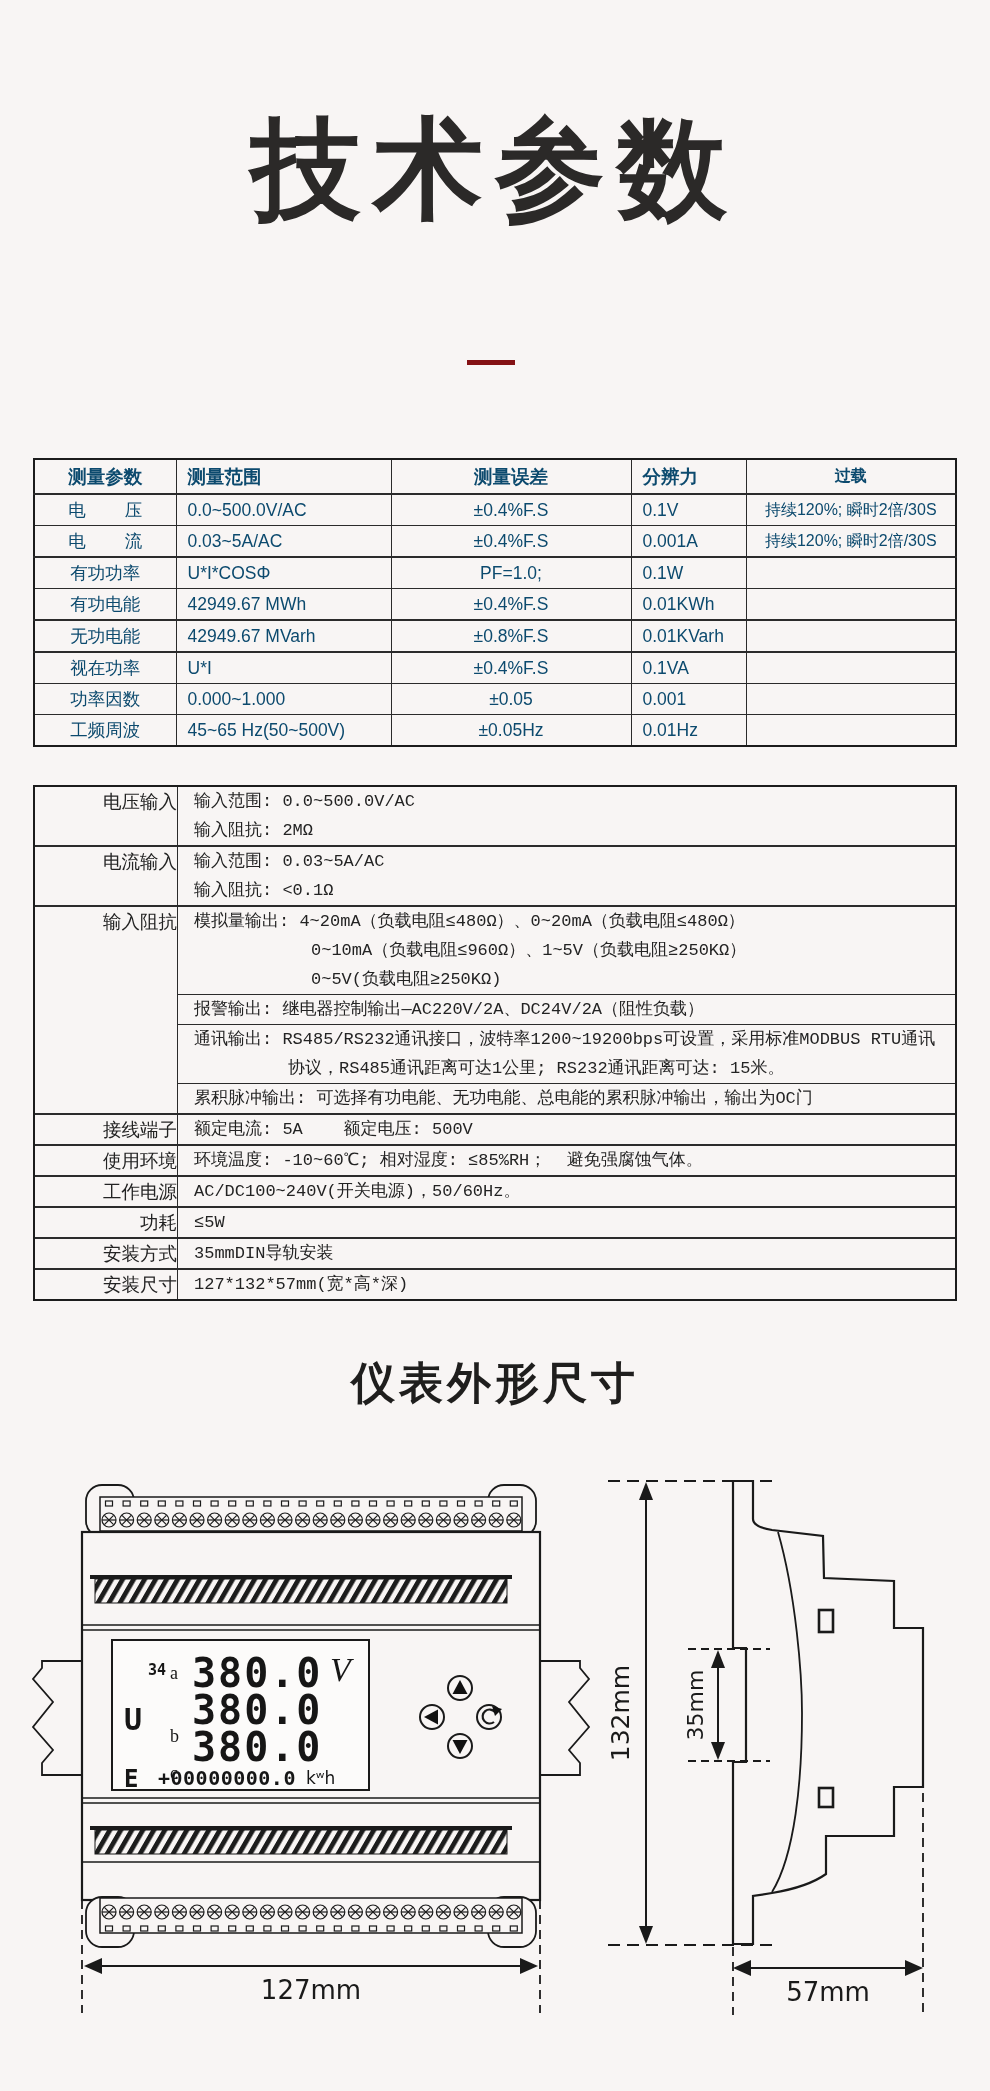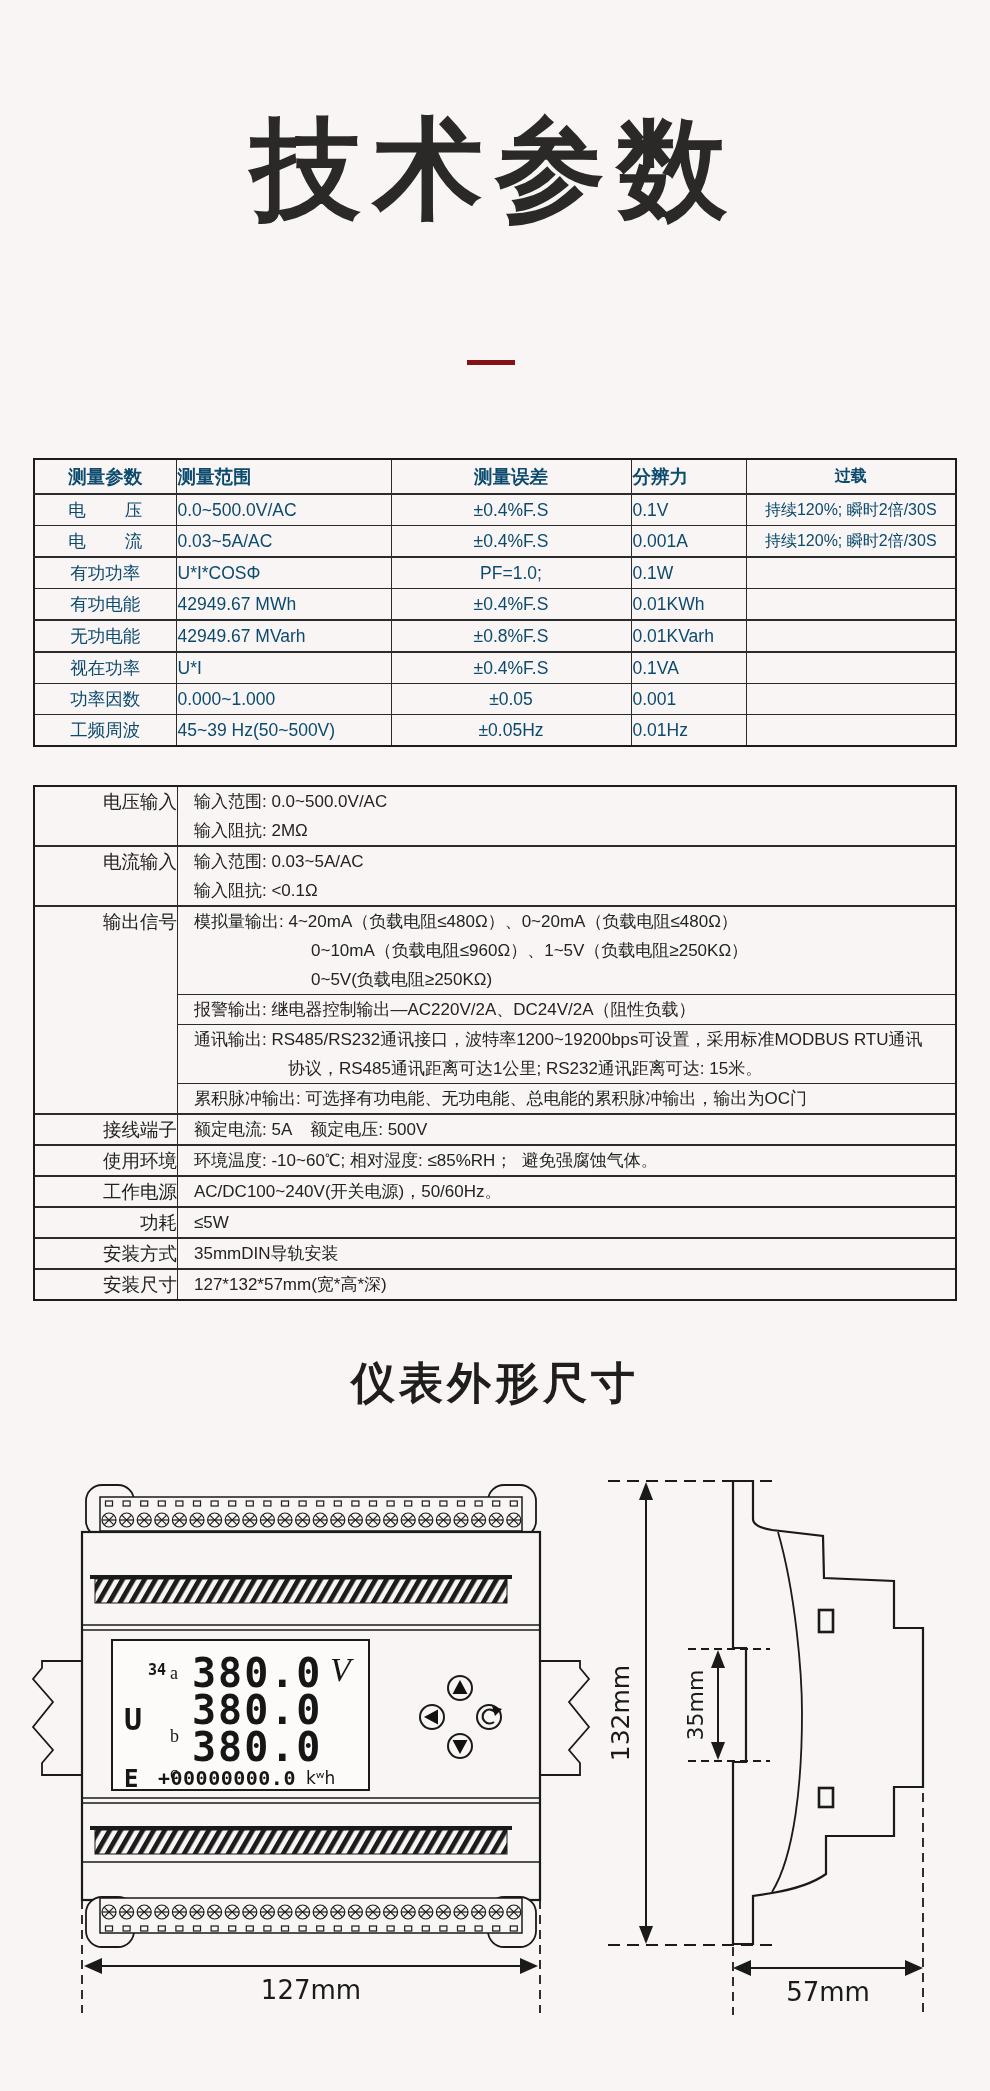--- a/index.html
+++ b/index.html
@@ -39,40 +39,40 @@
     border: 1.2px solid #2b2b2b;
     font-size: 17.5px;
     color: #0c4a6e;
     overflow: hidden;
     padding: 0;
   }
   .t1 thead th { height: 33px; font-weight: bold; font-size: 18.5px; border-bottom-width: 2.2px; }
   .t1 td { height: 30px; }
   .t1 tr.thick td { border-bottom-width: 2.2px; margin-left: 42px; }
   .t1 .c-center { text-align: center; }
-  .t1 .c-left { text-align: left; padding-left: 1px; }
+  .t1 .c-left { text-align: left; padding-left: 11px; }
   .t1 td.col1 { white-space: pre; text-align: center; }
   .t1 td.col5, .t1 th.col5 { font-size: 16px; text-align: center; }
   
   .t2 {
     position: absolute; top: 785px; left: 33px;
     width: 924px;
     border: 2.6px solid #1c1c1c;
     box-sizing: border-box;
   }
   .t2-row { display: flex; }
   .t2-row + .t2-row { border-top: 2px solid #2b2b2b; }
   .t2-label {
     width: 142px; flex: none;
     border-right: 1.4px solid #2b2b2b;
     text-align: right;
     font-size: 18.5px; color: #232323;
     line-height: 29px;
   }
-  .t2-content { flex: 1; min-width: 0; }
+  .t2-content { flex: 1; min-width: 0; font-family: Liberation Mono, monospace; }
   .t2-block + .t2-block { border-top: 1.4px solid #2b2b2b; }
   .t2-line {
     height: 29px; line-height: 29px;
     padding-left: 16px;
     font-size: 17px; color: #232323;
     white-space: pre; overflow: hidden;
   }
   .t2-line.ind-a { padding-left: 133px; }
   .t2-line.ind-b { padding-left: 110px; }
   
@@ -160,21 +160,21 @@
         </tr>
         <tr>
           <td class="col1">功率因数</td>
           <td class="c-left">0.000~1.000</td>
           <td class="c-center">±0.05</td>
           <td class="c-left">0.001</td>
           <td class="col5"></td>
         </tr>
         <tr>
           <td class="col1">工频周波</td>
-          <td class="c-left">45~39 Hz(50~500V)</td>
+          <td class="c-left">45~65 Hz(50~500V)</td>
           <td class="c-center">±0.05Hz</td>
           <td class="c-left">0.01Hz</td>
           <td class="col5"></td>
         </tr>
       </tbody>
     </table>
   </div>
 
   <div class="t2">
     <div class="t2-row">
@@ -189,21 +189,21 @@
     <div class="t2-row">
       <div class="t2-label">电流输入</div>
       <div class="t2-content">
           <div class="t2-block">
         <div class="t2-line">输入范围: 0.03~5A/AC</div>
         <div class="t2-line">输入阻抗: &lt;0.1Ω</div>
       </div>
         </div>
     </div>
     <div class="t2-row">
-      <div class="t2-label">输出信号</div>
+      <div class="t2-label">输入阻抗</div>
       <div class="t2-content">
         <div class="t2-block">
           <div class="t2-line">模拟量输出: 4~20mA（负载电阻≤480Ω）、0~20mA（负载电阻≤480Ω）</div>
           <div class="t2-line ind-a">0~10mA（负载电阻≤960Ω）、1~5V（负载电阻≥250KΩ）</div>
           <div class="t2-line ind-a">0~5V(负载电阻≥250KΩ)</div>
         </div>
         <div class="t2-block">
           <div class="t2-line">报警输出: 继电器控制输出—AC220V/2A、DC24V/2A（阻性负载）</div>
         </div>
         <div class="t2-block">

